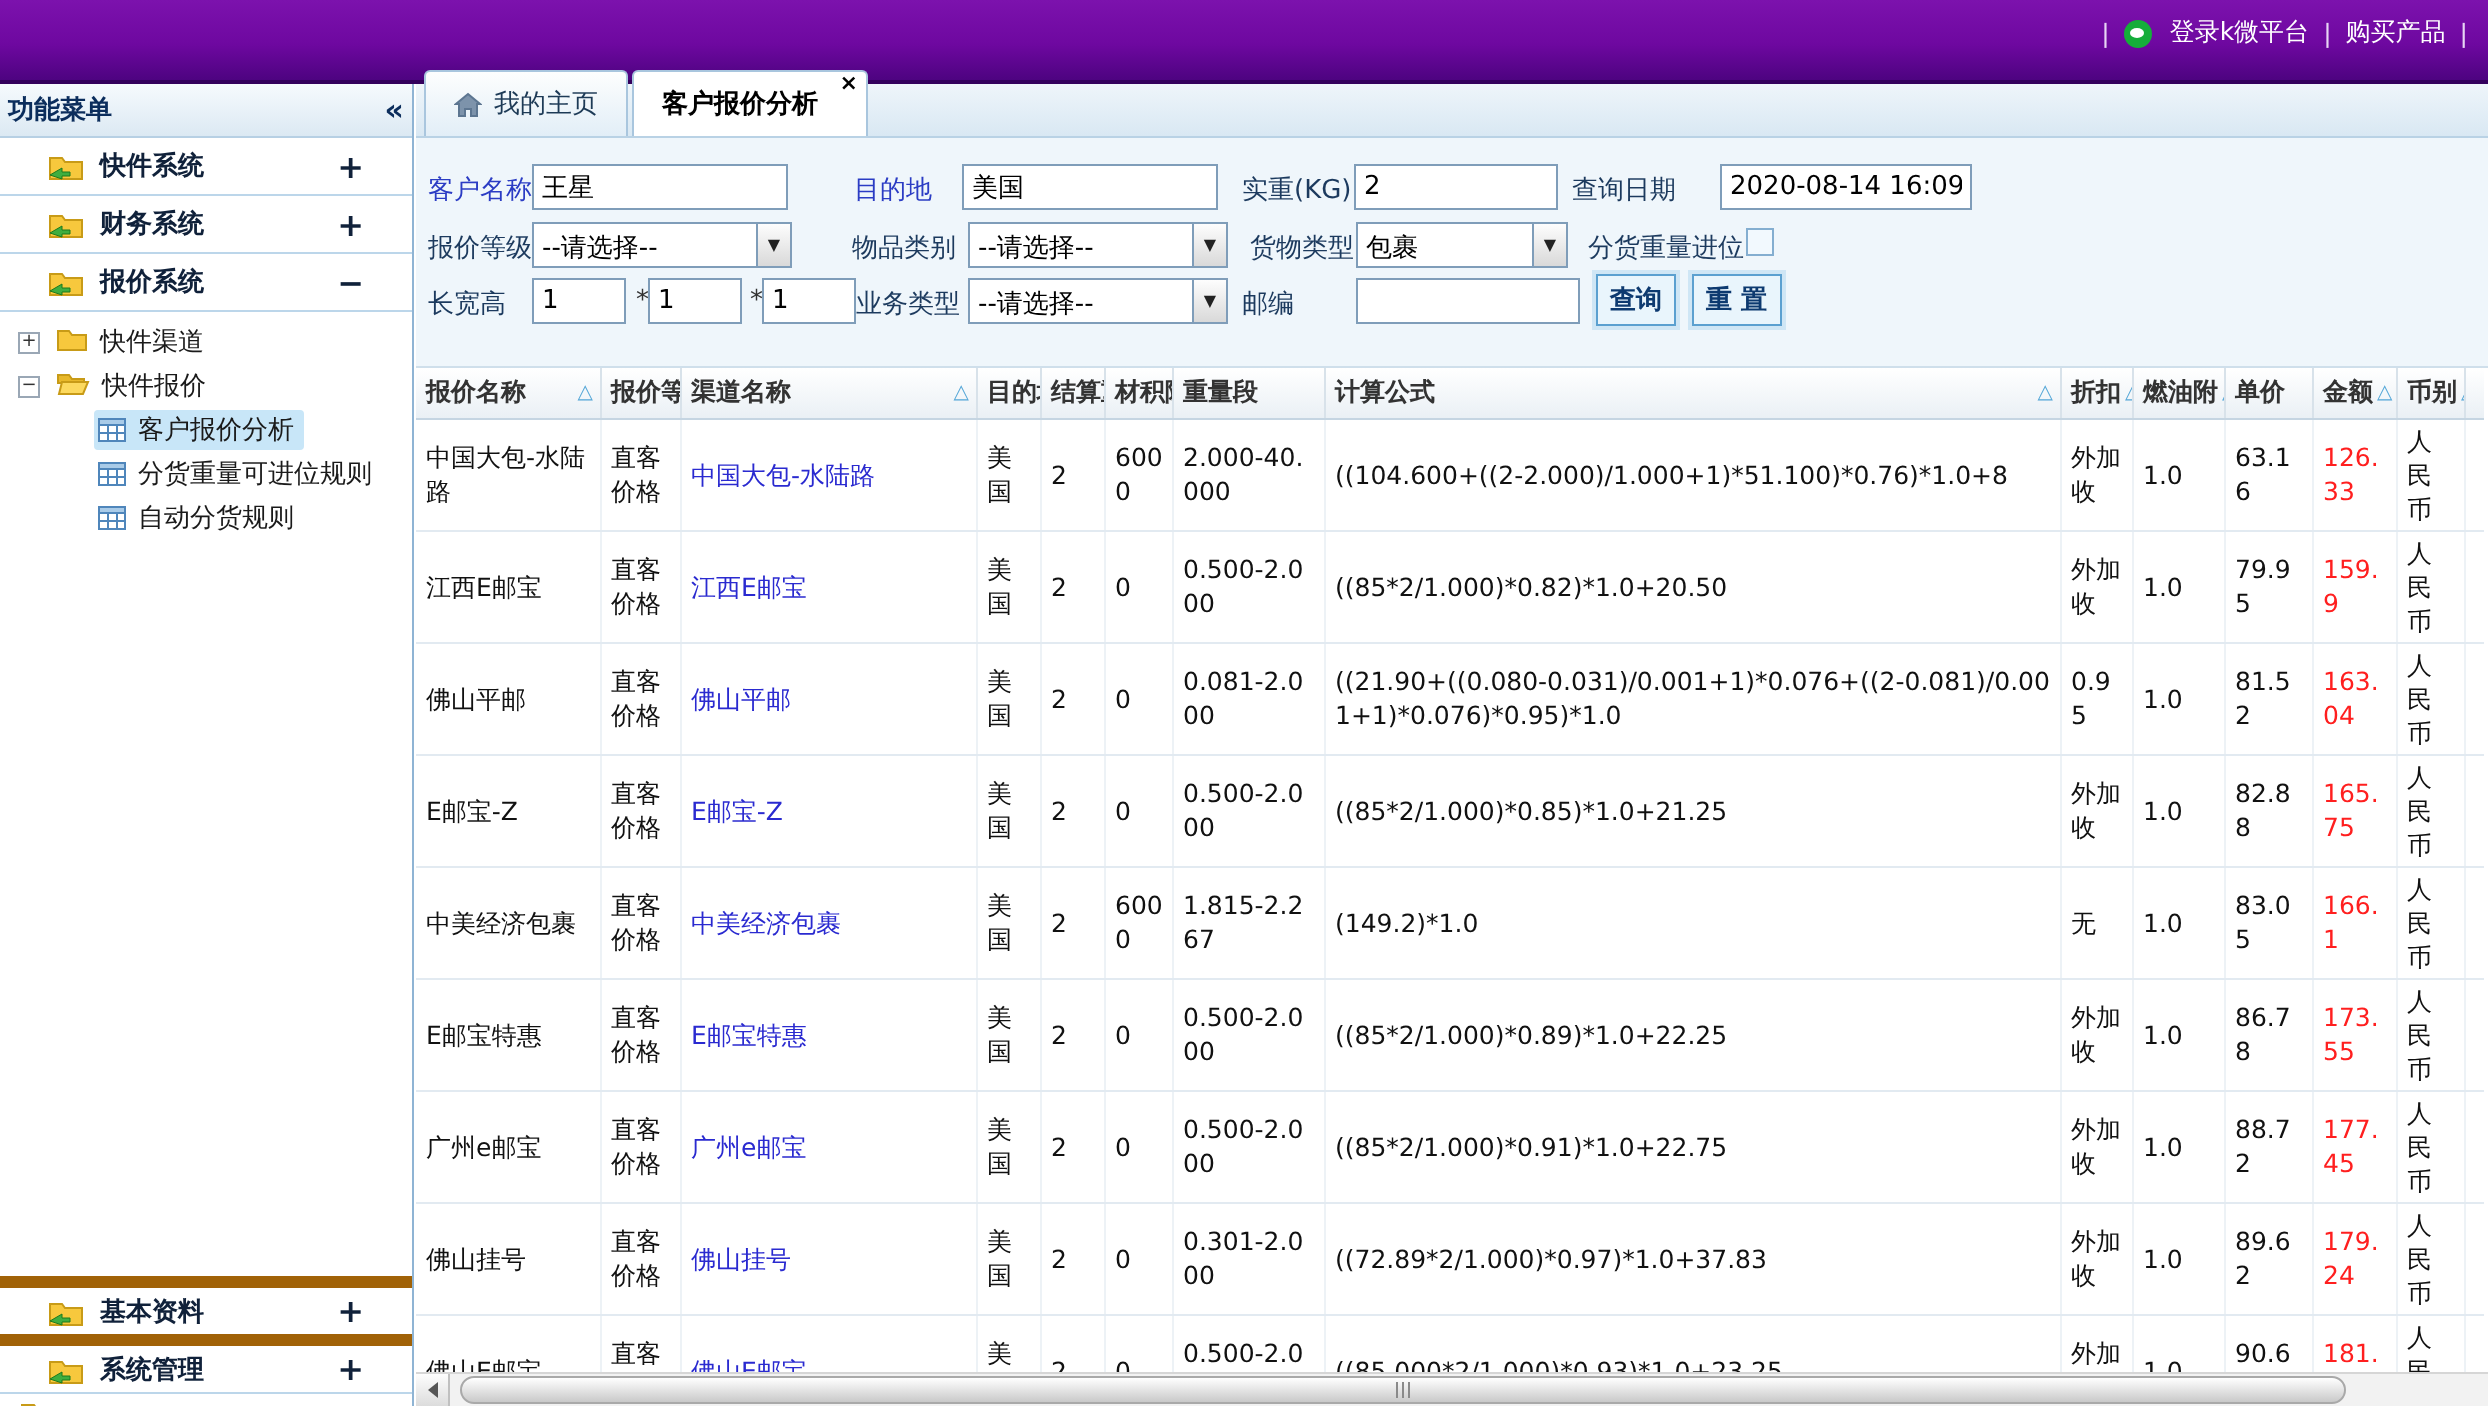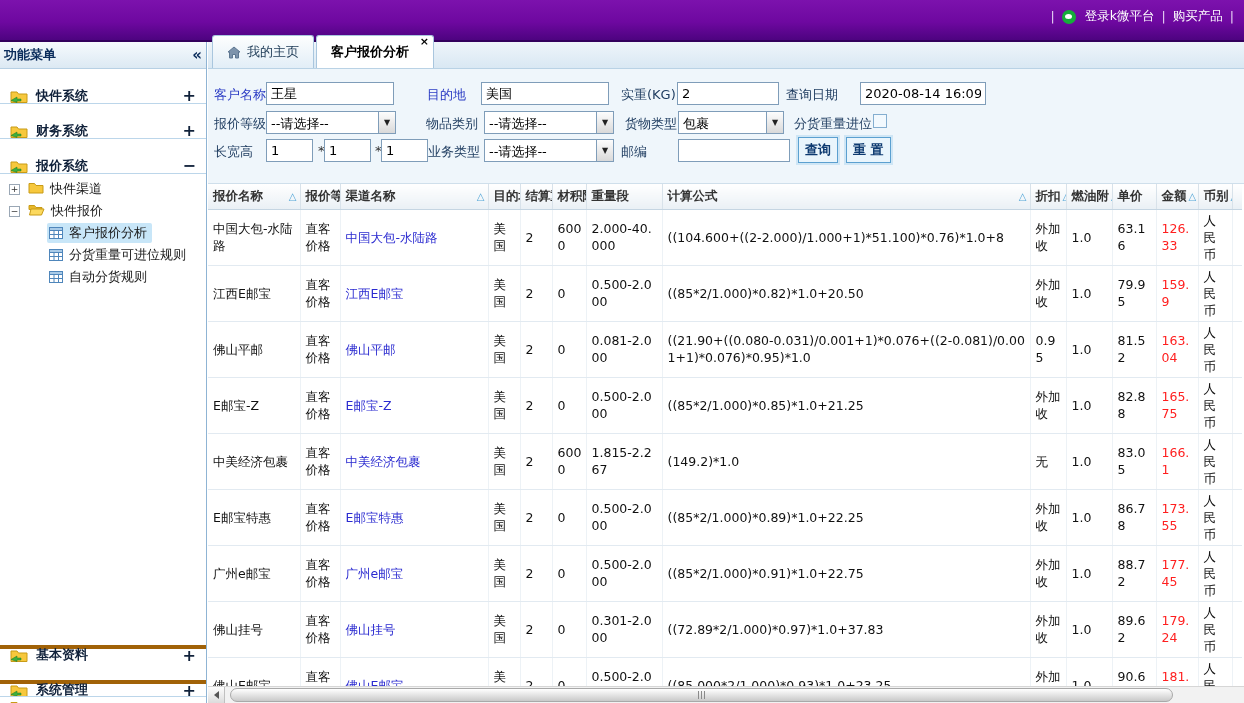--- a/index.html
+++ b/index.html
@@ -17,33 +17,33 @@
   .wechat i { width:7px; height:5px; background:#fff; border-radius:50%; display:block; }
   .top-link { color:#fff; cursor:pointer; }
 
   
   .sidebar { position:absolute; left:0; top:42px; width:207px; height:661px; background:#fff;
     border-right:1px solid #8fb4d4; display:flex; flex-direction:column; }
   .sb-title { height:27px; background:linear-gradient(180deg,#f6fafd,#dcE9f3); border-bottom:1px solid #b7d0e4;
     display:flex; align-items:center; justify-content:space-between; padding:0 4px; }
   .sb-title b { color:#0b2d5c; font-size:13px; }
   .sb-collapse { color:#0b2d5c; font-weight:bold; font-size:15px; cursor:pointer; }
-  .acc-item { height:16px; border-bottom:1px solid #bcd6ea; display:flex; align-items:center; padding:0 10px; background:#fff; cursor:pointer;margin-top:19px; }
+  .acc-item { height:29px; border-bottom:1px solid #bcd6ea; display:flex; align-items:center; padding:0 24px; background:#fff; cursor:pointer; }
   .acc-item .fold { margin-right:8px; }
   .acc-item b { color:#10213a; font-size:13px; flex:1; }
   .acc-item .tog { font-size:16px; font-weight:bold; color:#10213a; }
   .tree { flex:1; padding-top:4px; overflow:hidden; }
   .tree-row { height:22px; display:flex; align-items:center; cursor:pointer; }
   .tree-row .exp { width:11px; height:11px; border:1px solid #9aa7b5; background:#fff; font-size:9px; line-height:9px;
     text-align:center; color:#333; margin:0 6px 0 9px; flex:0 0 auto; }
   .tree-row.child { padding-left:47px; }
   .tree-row .lbl { color:#1a1a1a; font-size:13px; margin-left:6px; white-space:nowrap; }
   .tree-row .sel-wrap { display:flex; align-items:center; padding:1px 5px 1px 2px; border-radius:2px; }
   .tree-row .sel-wrap.selected { background:#c8e6f8; }
-  .acc-bottom .acc-item { border-top:4px solid #a16207; border-bottom:none; }
+  .acc-bottom .acc-item { border-top:6px solid #a16207; border-bottom:none; }
   .partial-item { height:7px; border-top:1px solid #bcd6ea; overflow:hidden; padding:2px 10px 0; display:flex; }
 
   
   .fold svg, .gridico svg, .home svg { display:block; }
 
   
   .main { position:absolute; left:208px; top:42px; width:1036px; height:661px; display:flex; flex-direction:column; background:#fff; }
 
   
   .tabbar { height:27px; background:linear-gradient(180deg,#eef5fa,#d9e8f3); border-bottom:1px solid #b9d2e5; display:flex; align-items:flex-end; padding:3px 0 0 4px; gap:2px; }

